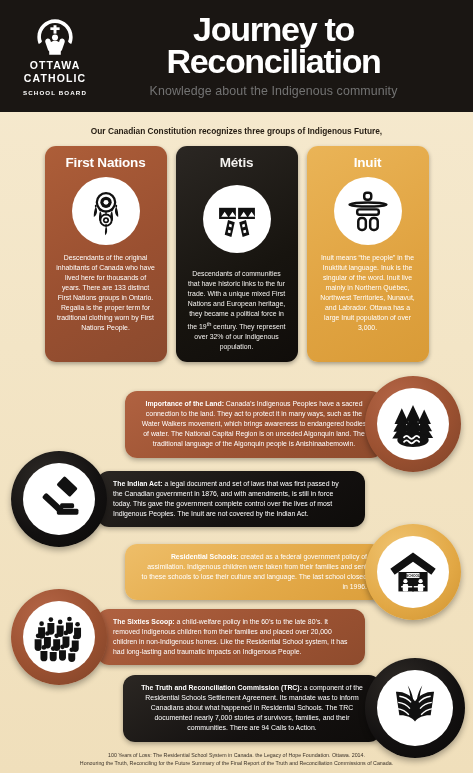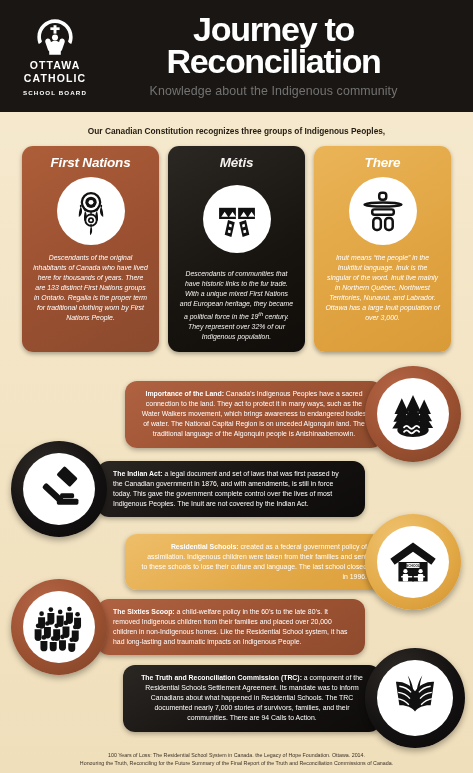--- a/index.html
+++ b/index.html
@@ -60,25 +60,25 @@
   }
 
   
   .cards {
     display: flex;
     justify-content: center;
     gap: 9px;
     padding: 0 22px;
   }
   .card {
-    width: 137px;
+    width: 122px;
     border-radius: 11px;
     padding: 9px 8px 10px 8px;
     box-shadow: 0 2px 4px rgba(0,0,0,.32);
-    display: flex; flex-direction: column; align-items: center; font-style: italic;
+    display: flex; flex-direction: column; align-items: center;
   }
   .card-fn  { background: linear-gradient(150deg,#ad5e39 0%, #9a5031 55%, #8b4a2e 100%); }
   .card-met { background: linear-gradient(150deg,#2b2723 0%, #17140f 60%, #100d0a 100%); gap: 8px; }
   .card-inu { background: linear-gradient(150deg,#eab457 0%, #e0a341 60%, #d99b37 100%); }
   .card-title {
     color: #fff; font-weight: bold; font-size: 13.5px;
     letter-spacing: -0.2px; margin-bottom: 7px;
   }
   .card-icon {
     width: 68px; height: 68px; border-radius: 50%;
@@ -170,21 +170,21 @@
       <div class="logo-line2">SCHOOL BOARD</div>
     </div>
     <div class="title-block">
       <div class="title-l1">Journey to</div>
       <div class="title-l2">Reconciliation</div>
       <div class="subtitle">Knowledge about the Indigenous community</div>
     </div>
   </div>
 
   <div class="intro">
-    <div>Our Canadian Constitution recognizes three groups of Indigenous Peoples,</div>
+    <div>Our Canadian Constitution recognizes three groups of Indigenous Future,</div>
   </div>
 
   <div class="cards">
 
     <div class="card card-fn">
       <div class="card-title">First Nations</div>
       <div class="card-icon">
         <svg width="54" height="54" viewBox="0 0 100 100">
           <circle cx="50" cy="34" r="17" fill="none" stroke="#111" stroke-width="4.2"></circle>
           <circle cx="50" cy="34" r="10.5" fill="#111"></circle>
@@ -231,21 +231,21 @@
             <path d="M34.5 69l4.5 1.6-1 5-4.6-1.6z"></path>
             <path d="M63.5 58.5l-4.5 1.6 1 5 4.6-1.6z"></path>
             <path d="M65.5 69l-4.5 1.6 1 5 4.6-1.6z"></path>
           </g>
         </svg>
       </div>
       <div class="card-text"><span>Descendants of communities that have historic links to the fur trade. With a unique mixed First Nations and European heritage, they became a political force in the 19</span><sup>th</sup><span> century. They represent over 32% of our Indigenous population.</span></div>
     </div>
 
     <div class="card card-inu">
-      <div class="card-title">There</div>
+      <div class="card-title">Inuit</div>
       <div class="card-icon">
         <svg width="54" height="54" viewBox="0 0 100 100">
           <g fill="none" stroke="#111" stroke-width="4.6" stroke-linejoin="round">
             <rect x="43" y="16" width="13" height="13" rx="5"></rect>
             <path d="M16 38c10-5 58-5 68 0 -10 5-58 5-68 0z"></path>
             <rect x="30" y="47" width="40" height="10" rx="4"></rect>
             <rect x="32" y="63" width="14" height="22" rx="6"></rect>
             <rect x="54" y="63" width="14" height="22" rx="6"></rect>
           </g>
         </svg>

